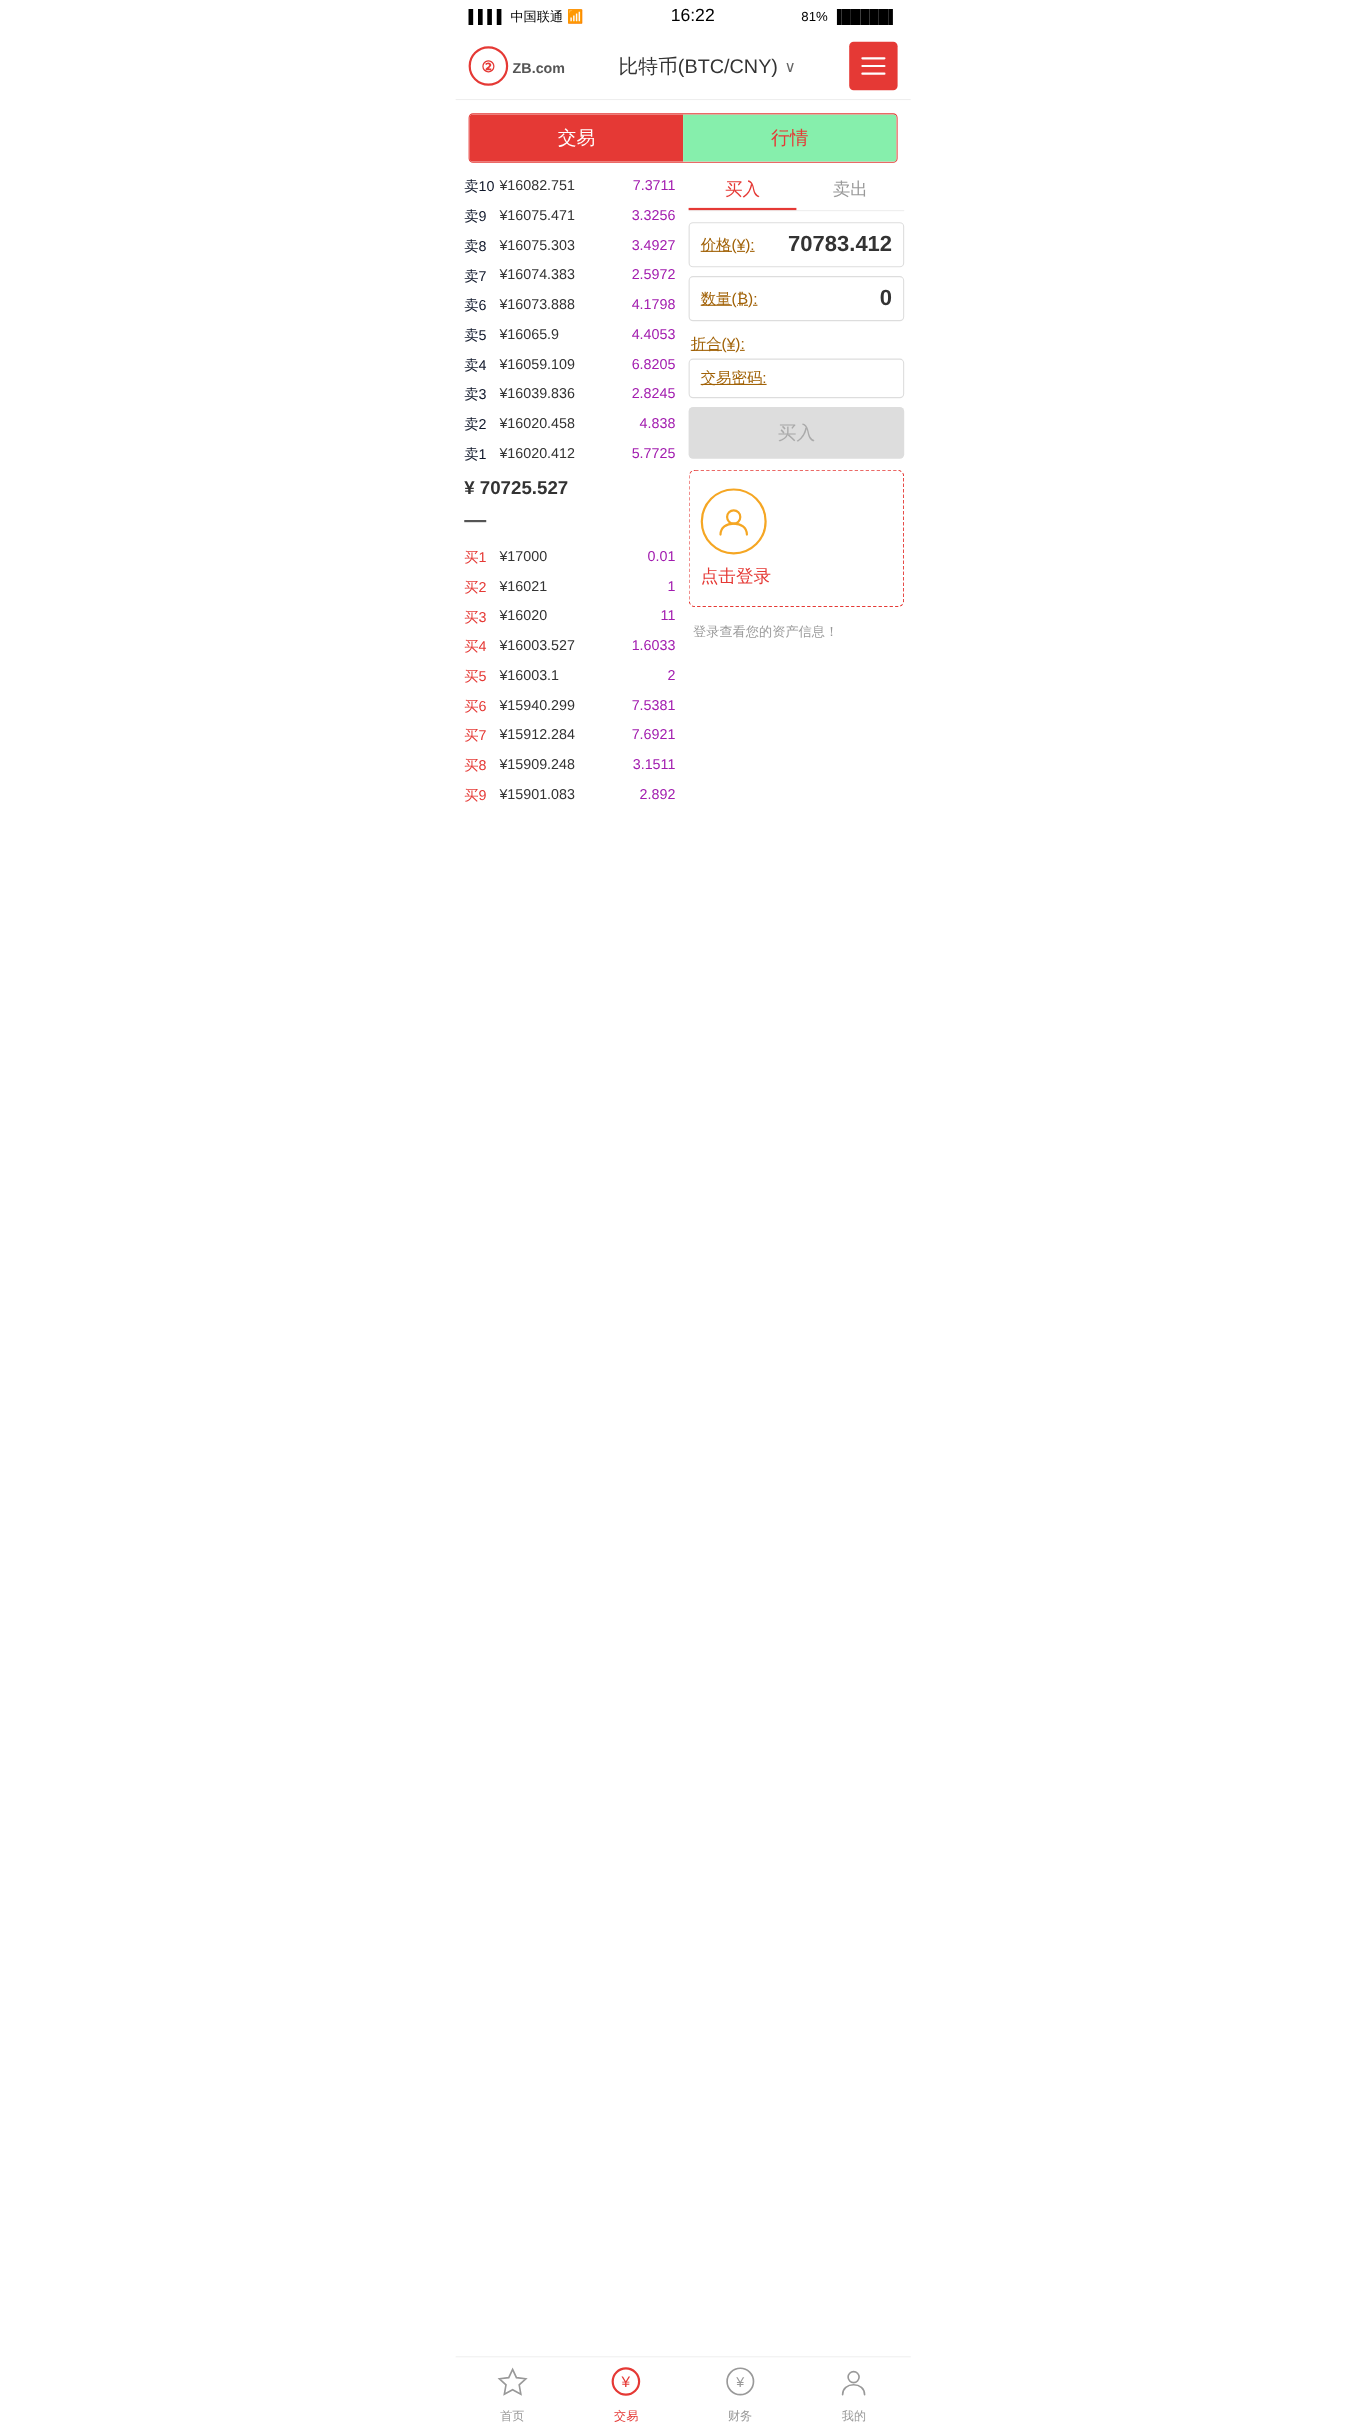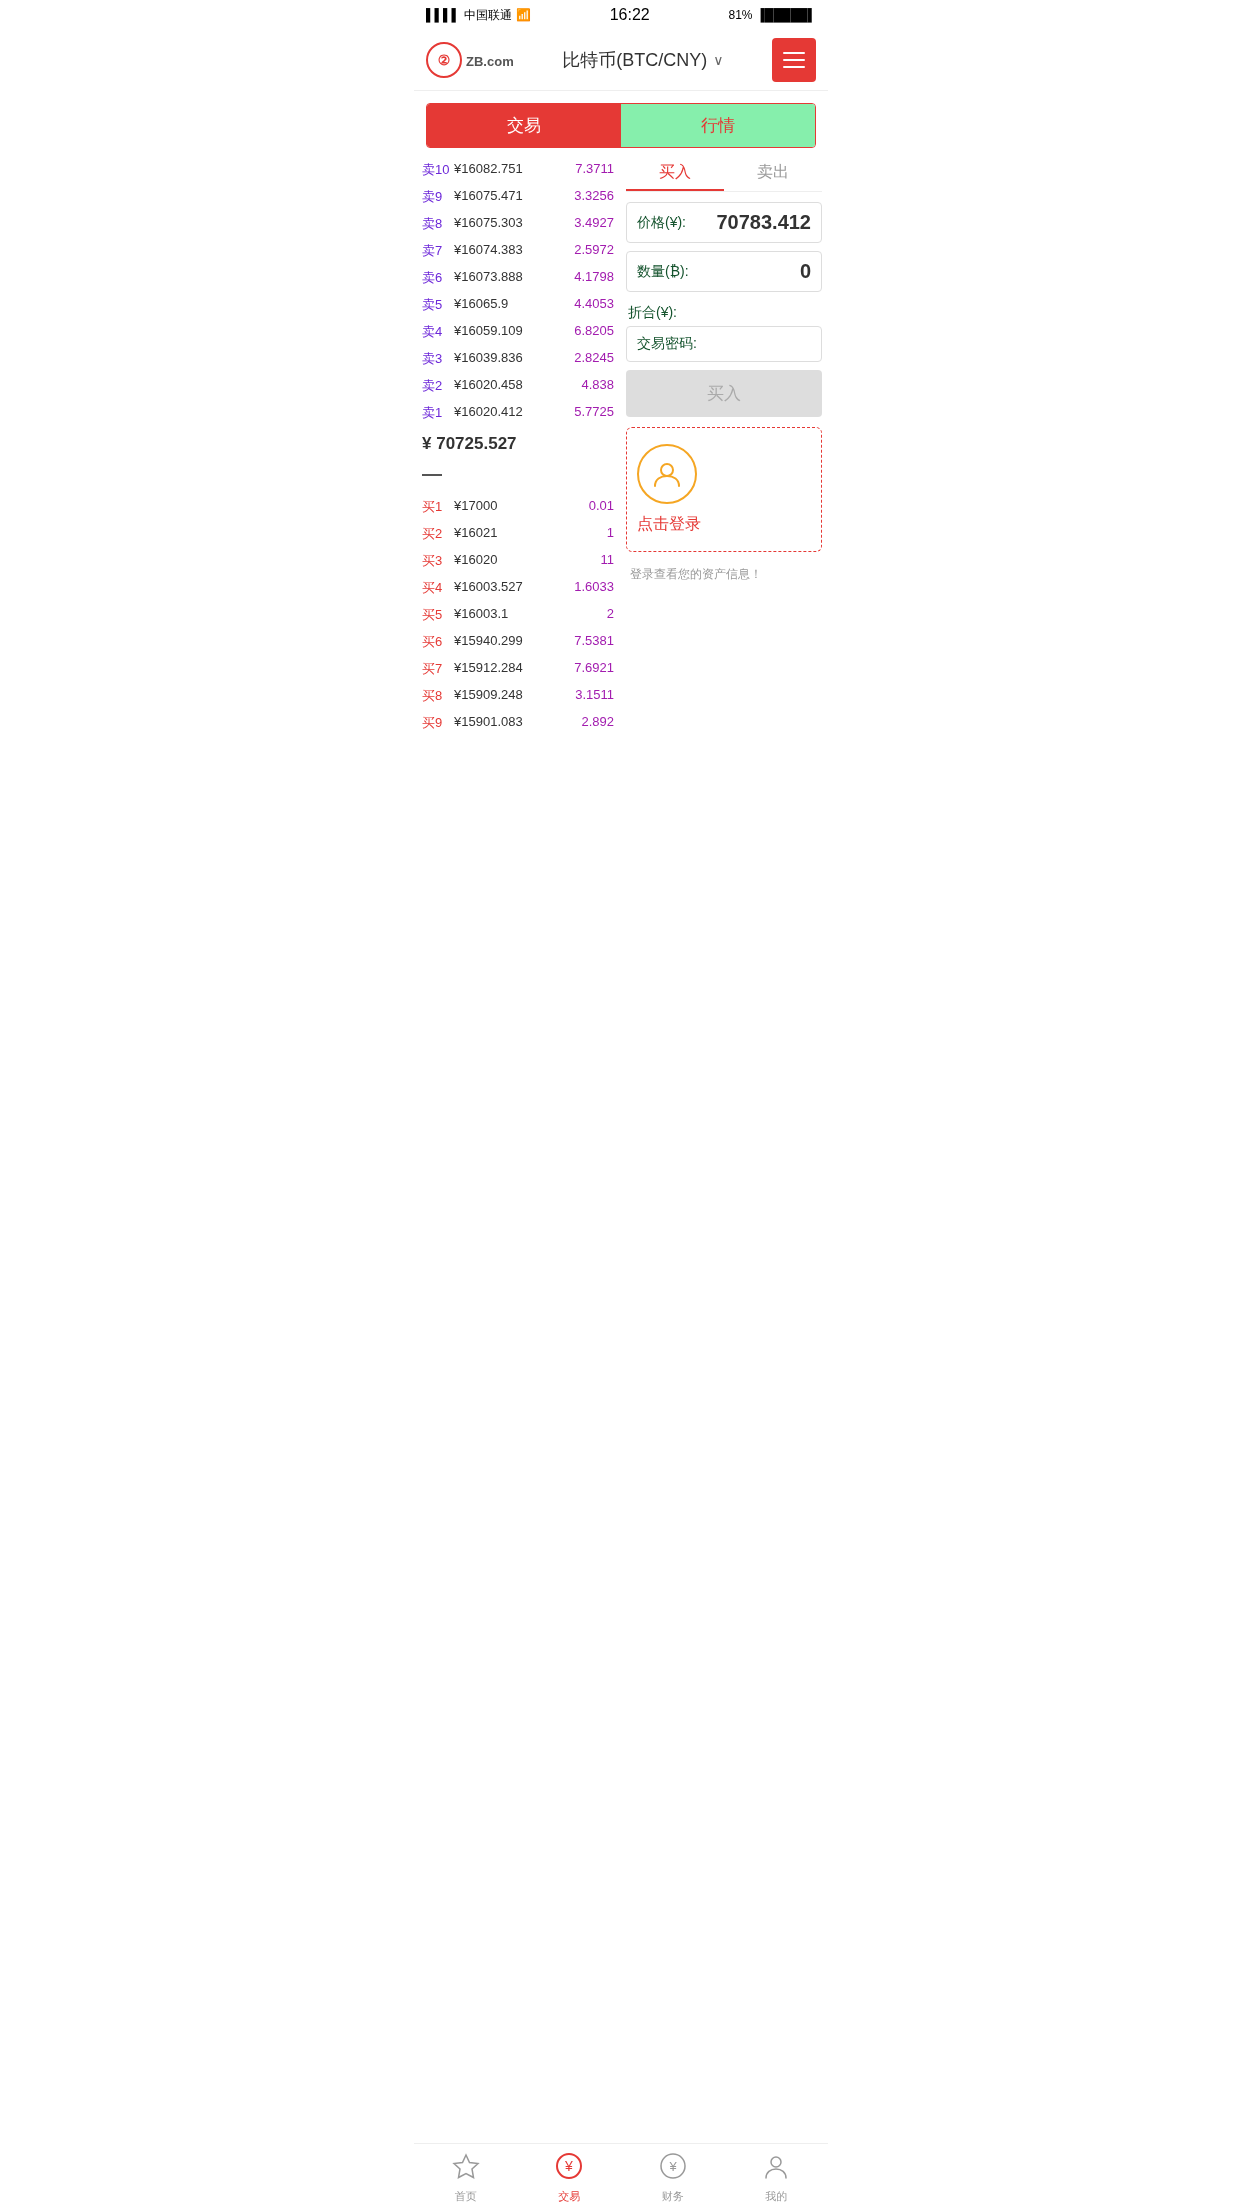--- a/index.html
+++ b/index.html
@@ -72,21 +72,21 @@
       min-width: 0;
       padding-right: 6px;
     }
     .order-row {
       display: flex;
       justify-content: space-between;
       padding: 4.5px 2px;
       font-size: 13px;
       border-bottom: none;
     }
-    .order-row .label { color: #6d28d9; min-width: 28px; }
+    .order-row .label { color: #0f172a; min-width: 28px; }
     .order-row .label.buy { color: #e53935; }
     .order-row .price { color: #333; flex: 1; text-align: left; padding-left: 4px; }
     .order-row .amount { color: #a21caf; text-align: right; }
 
     .current-price-row {
       display: flex;
       align-items: flex-start;
       padding: 8px 2px;
       gap: 8px;
       font-size: 17px;
@@ -121,21 +121,21 @@
 
     .form-row {
       margin-bottom: 8px;
       border: 1px solid #ddd;
       border-radius: 4px;
       padding: 8px 10px;
       display: flex;
       align-items: center;
       justify-content: space-between;
     }
-    .form-label { color: #14532d; font-size: 14px; white-space: nowrap; }
+    .form-label { color: #a16207; font-size: 14px; white-space: nowrap; text-decoration: underline; }
     .form-value { color: #333; font-size: 17px; font-weight: 500; text-align: right; }
     .form-value.large { font-size: 20px; font-weight: bold; }
 
     .form-plain {
       margin-bottom: 0;
       padding: 4px 2px;
       display: flex;
       align-items: center;
     }
 

